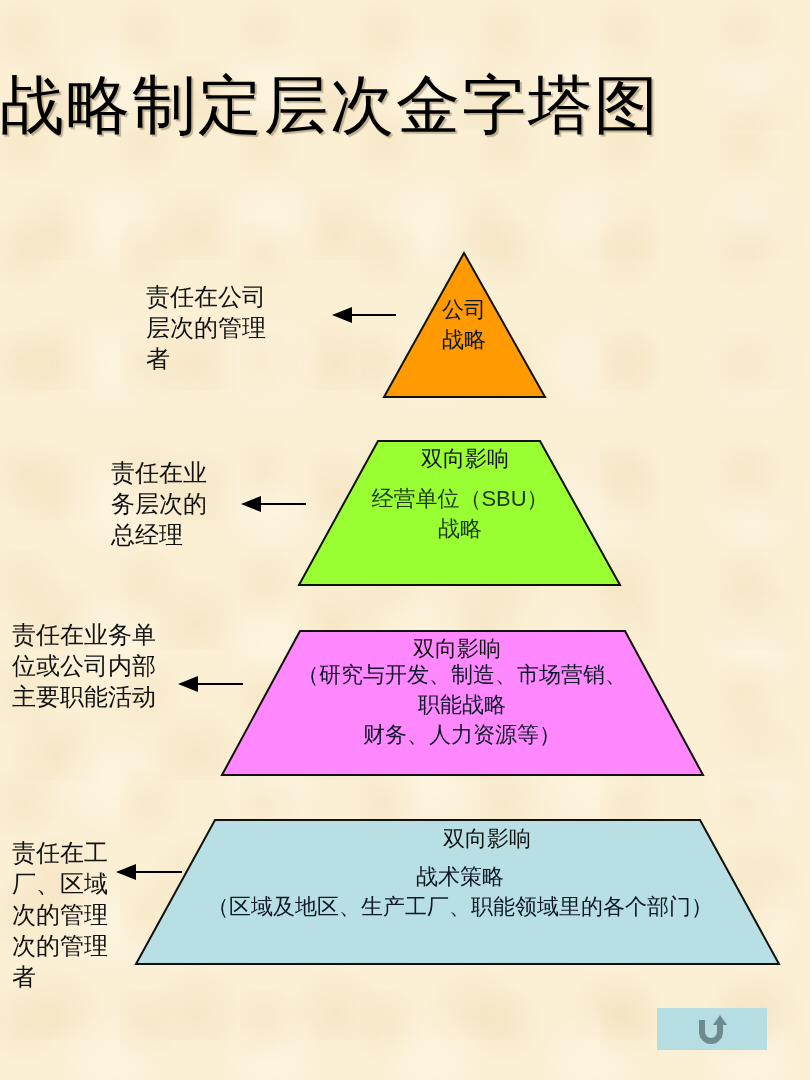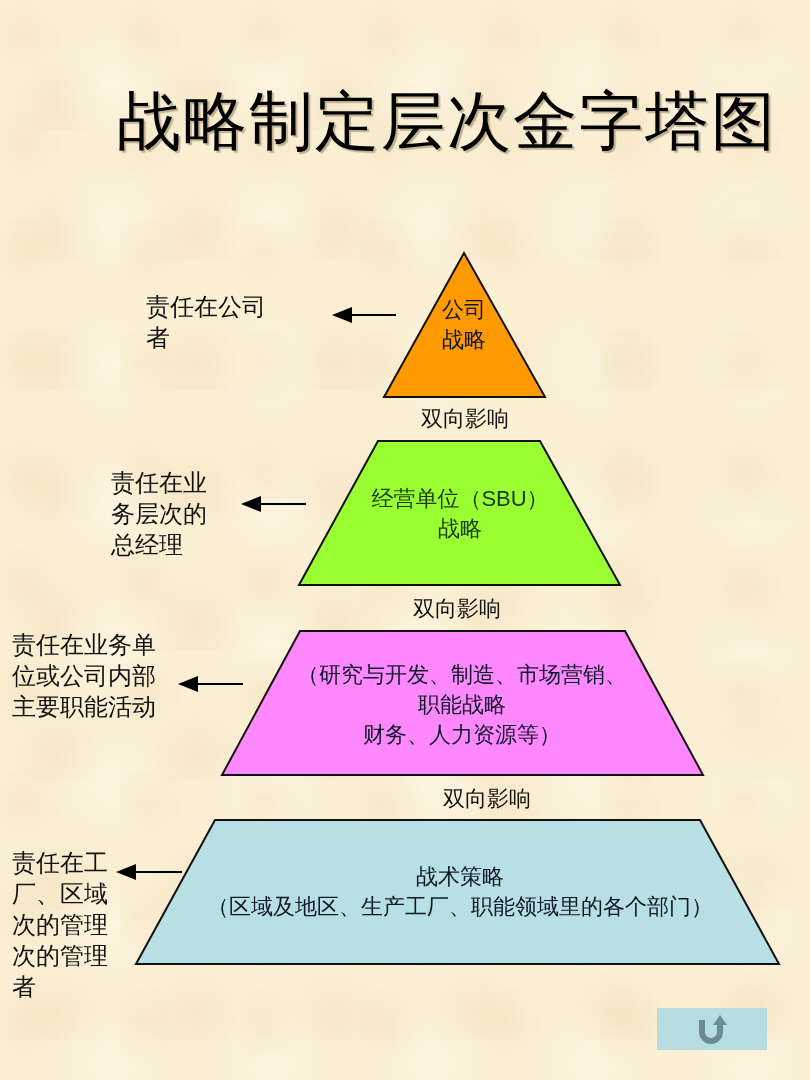--- a/index.html
+++ b/index.html
@@ -8,35 +8,34 @@
     background-color:#fbefd4;
     background-image:
       radial-gradient(circle at 20% 30%, rgba(240,220,180,0.35) 0, rgba(240,220,180,0) 40px),
       radial-gradient(circle at 70% 60%, rgba(255,250,235,0.5) 0, rgba(255,250,235,0) 60px),
       radial-gradient(circle at 40% 80%, rgba(238,216,175,0.35) 0, rgba(238,216,175,0) 50px);
     background-size: 120px 110px, 160px 140px, 140px 130px;
     font-family: "DejaVu Serif", "Liberation Serif", serif;
     color:#111;
   }
   .title {
-    position:absolute; left:0; width:777px; top:62px; text-align:right;
+    position:absolute; left:0; width:777px; top:62px; text-align:left;
     font-size:64px; letter-spacing:2px; color:#000;
     text-shadow: 2px 2px 1px rgba(80,60,30,0.35);
-    margin-top: 16px;
   }
   svg.shapes { position:absolute; left:0; top:0; }
   .label {
-    position:absolute; font-size:24px; line-height:31px; color:#111;margin-top:10px;
+    position:absolute; font-size:24px; line-height:31px; color:#111;
   }
   .shape-text {
     position:absolute; text-align:center; font-size:22px; line-height:30px; color:#0f172a;
   }
   .sbu-text { color:#1d3a0e; }
   .influence {
-    position:absolute; font-size:22px; color:#111; text-align:center; width:120px;
+    position:absolute; font-size:22px; color:#111; text-align:center; width:120px;margin-top:40px;
   }
   .return-btn {
     position:absolute; left:657px; top:1008px; width:110px; height:42px;
     background:#b5dde2; display:flex; align-items:center; justify-content:center; cursor:pointer;
   }
 </style>
 </head>
 <body>
 
 <div class="title">战略制定层次金字塔图</div>
@@ -61,20 +60,21 @@
   <line x1="243" y1="684" x2="180" y2="684" stroke="#000" stroke-width="2" marker-end="url(#arrowhead)"></line>
   <line x1="182" y1="872" x2="118" y2="872" stroke="#000" stroke-width="2" marker-end="url(#arrowhead)"></line>
 </svg>
 
 <div class="shape-text" style="left:414px; top:295px; width:100px;">
   <div>公司</div>
   <div>战略</div>
 </div>
 <div class="label" style="left:146px; top:282px;">
   <div>责任在公司</div>
+  <div>层次的管理</div>
   <div>者</div>
 </div>
 <div class="influence" style="left:405px; top:404px;">双向影响</div>
 
 <div class="shape-text sbu-text" style="left:330px; top:484px; width:260px;">
   <div style="font-family:'Liberation Sans','DejaVu Sans',sans-serif;">经营单位（SBU）</div>
   <div>战略</div>
 </div>
 <div class="label" style="left:111px; top:458px;">
   <div>责任在业</div>

